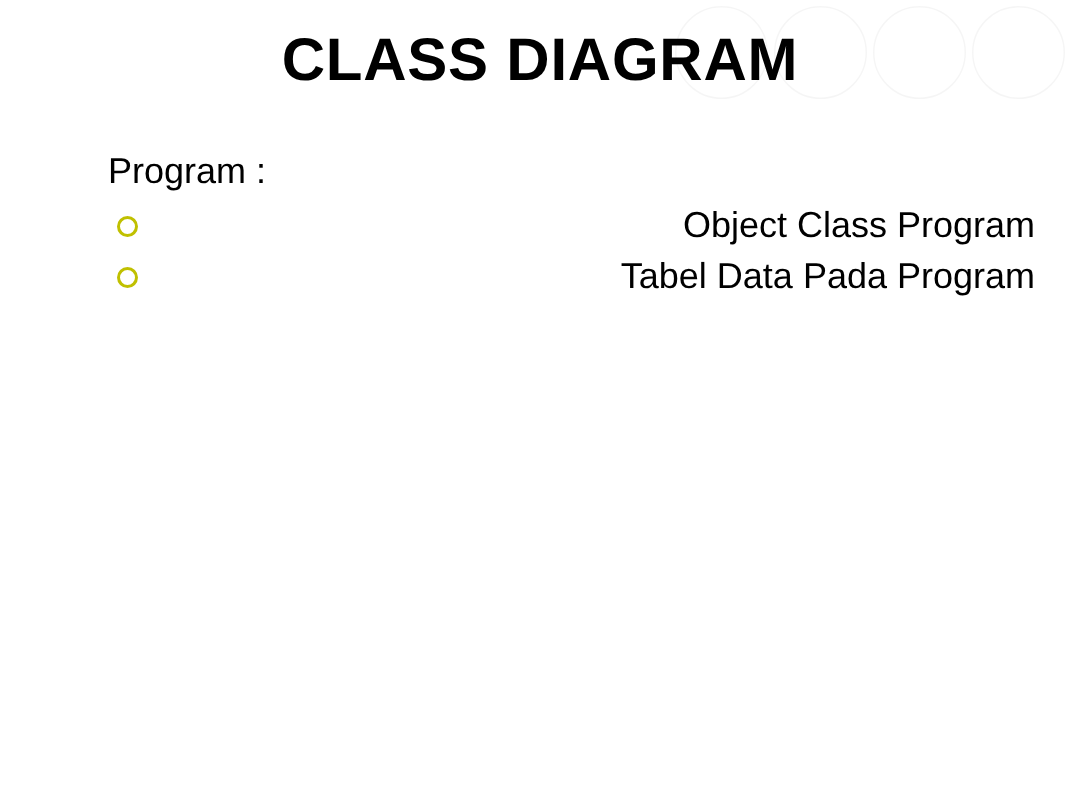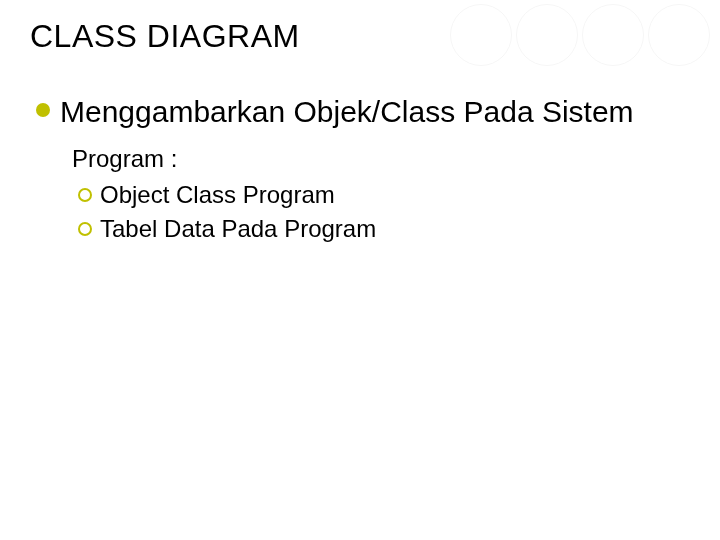--- a/index.html
+++ b/index.html
@@ -1,46 +1,42 @@
 <!DOCTYPE html>
 <html><head>
 <meta charset="utf-8">
 <style>
   * { margin: 0; padding: 0; box-sizing: border-box; }
   html, body { width: 720px; height: 540px; background: #fff; font-family: Arial, Helvetica, sans-serif; color: #000; overflow: hidden; position: relative; }
   .slide { width: 720px; height: 540px; position: relative; padding: 18px 30px; }
-  .title { font-size: 32px; font-weight: 400; letter-spacing: 0.5px; margin-bottom: 38px; }
+  .title { font-size: 40px; font-weight: 700; letter-spacing: 0.5px; margin-bottom: 38px; text-align: center; }
   .lvl1 { display: flex; align-items: flex-start; margin-left: 6px; margin-bottom: 14px; }
   .lvl1 .bullet-disc { width: 14px; height: 14px; border-radius: 50%; background: #c0c000; flex: 0 0 auto; margin-top: 10px; margin-right: 10px; }
   .lvl1 .text { font-size: 30px; line-height: 1.25; }
   .lvl2-plain { font-size: 24px; margin-left: 42px; margin-bottom: 8px; }
-  .lvl2 { display: flex; align-items: flex-start; margin-left: 48px; margin-bottom: 6px; }
+  .lvl2 { display: flex; align-items: flex-start; margin-left: 48px; margin-bottom: 6px; justify-content: space-between; }
   .lvl2 .bullet-ring { width: 14px; height: 14px; border-radius: 50%; border: 2px solid #c0c000; flex: 0 0 auto; margin-top: 7px; margin-right: 8px; }
   .lvl2 .text { font-size: 24px; }
   .deco-circles { position: absolute; top: 4px; right: 10px; display: flex; gap: 4px; }
   .deco-circles .c { width: 62px; height: 62px; border-radius: 50%; border: 1px solid rgba(0,0,0,0.04); }
 </style>
 </head>
 <body>
 
 <div class="slide">
 
   <div class="deco-circles">
     <div class="c"></div>
     <div class="c"></div>
     <div class="c"></div>
     <div class="c"></div>
   </div>
 
   <h1 class="title">CLASS DIAGRAM</h1>
 
-  <div class="lvl1">
-    <span class="bullet-disc"></span>
-    <span class="text">Menggambarkan Objek/Class Pada Sistem</span>
-  </div>
 
   <div class="lvl2-plain">Program :</div>
 
   <div class="lvl2">
     <span class="bullet-ring"></span>
     <span class="text">Object Class Program</span>
   </div>
 
   <div class="lvl2">
     <span class="bullet-ring"></span>

